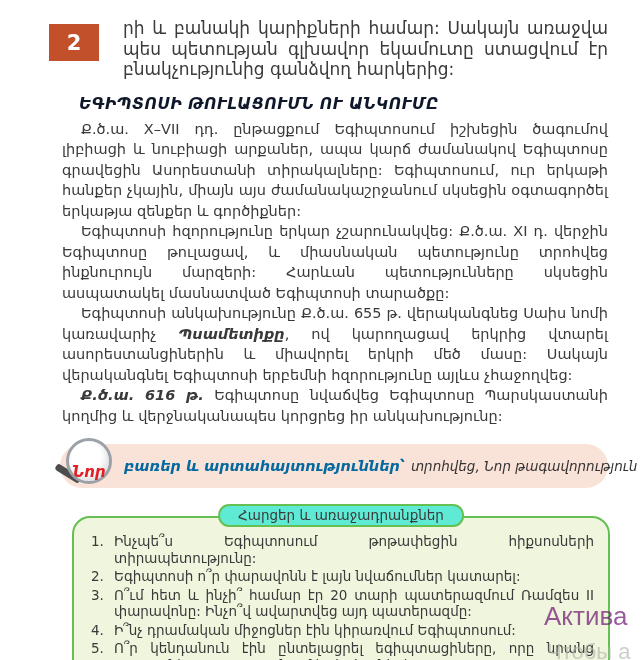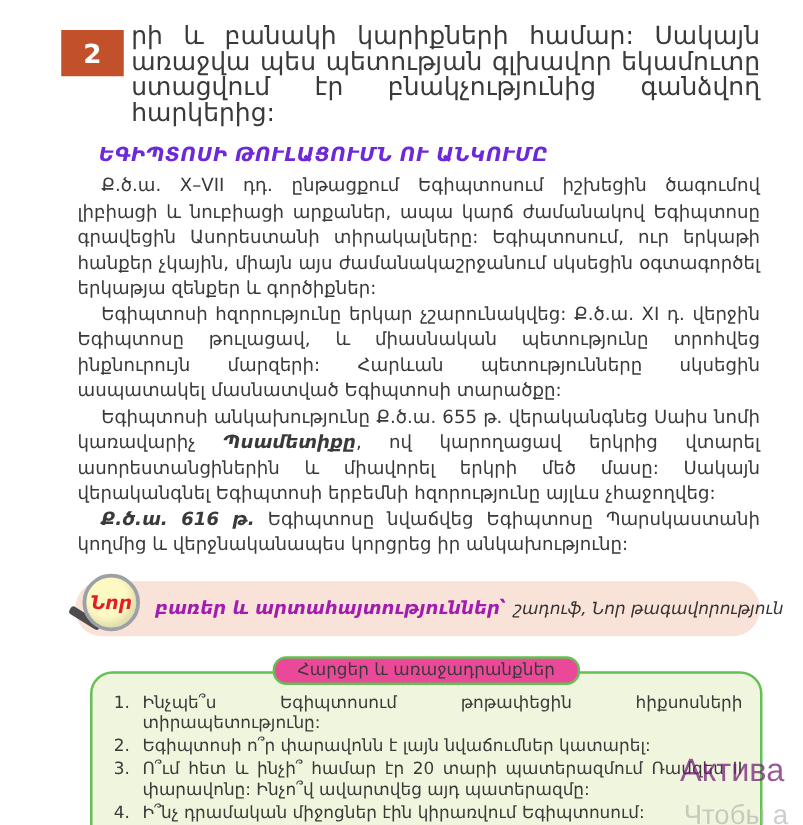--- a/index.html
+++ b/index.html
@@ -17,28 +17,28 @@
   
   .top-block { display:flex; align-items:flex-start; margin-left:-13px; }
   .chapter-badge {
     width:50px; height:37px; flex:0 0 50px;
     background:#c1502b; color:#ffffff;
     font-size:21px; font-weight:bold;
     display:flex; align-items:center; justify-content:center;
     margin-top:6px;
   }
   .top-text {
-    flex:1; margin-left:6px;
-    font-size:20px; line-height:20.5px;
+    flex:1; margin-left:24px;
+    font-size:17px; line-height:20.5px;
     text-align:justify;
   }
 
   .section-heading {
     margin:15px 0 6px 17px;
-    color:#6d28d9;
+    color:#0f172a;
     font-weight:bold; font-style:italic;
     font-size:15.5px; letter-spacing:0.4px;
   }
 
   .para {
     font-size:14.5px; line-height:20.5px;
     text-align:justify; text-indent:19px;
   }
   .bold-i { font-weight:bold; font-style:italic;margin-top:46px; }
 
@@ -54,34 +54,34 @@
   }
   .lens-handle {
     position:absolute; left:-6px; top:26px;
     width:28px; height:7px; background:#4d4d4d;
     border-radius:3px;
     transform:rotate(32deg);
   }
   .lens {
     position:absolute; left:6px; top:-6px;
     width:46px; height:46px; border-radius:50%;
-    background:#fef9c3;
+    background:#ffffff;
     border:3px solid #9ba1a6;
     box-shadow:inset -3px -4px 6px rgba(0,0,0,0.12);
-    display:flex; align-items:center; justify-content:center;
+    display:flex; align-items:flex-end; justify-content:center;
   }
   .lens-word { color:#e31e25; font-weight:bold; font-style:italic; font-size:15px; }
-  .newwords-label { color:#a21caf; font-weight:bold; font-style:italic; font-size:14.5px; white-space:nowrap; }
+  .newwords-label { color:#0369a1; font-weight:bold; font-style:italic; font-size:14.5px; white-space:nowrap; }
   .newwords-terms { color:#333333; font-style:italic; font-size:13.5px; margin-left:6px; white-space:nowrap; }
 
   
   .questions { position:relative; margin:28px 0 0 10px; width:538px; }
   .qtab {
     position:absolute; top:-12px; left:50%; transform:translateX(-50%);
-    background:#ec4899;
+    background:#5eead4;
     border:2px solid #65c053;
     border-radius:11px;
     padding:1px 18px 2px;
     font-size:13.5px; color:#3a3a3a;
     white-space:nowrap; z-index:2;
   }
   .qbox {
     border:2px solid #65c053;
     background:#f0f5dd;
     border-radius:18px;
@@ -128,21 +128,21 @@
     <p class="para">Եգիպտոսի հզորությունը երկար չշարունակվեց: Ք.ծ.ա. XI դ. վերջին Եգիպտոսը թուլացավ, և միասնական պետությունը տրոհվեց ինքնուրույն մարզերի: Հարևան պետությունները սկսեցին ասպատակել մասնատված Եգիպտոսի տարածքը:</p>
     <p class="para"><span>Եգիպտոսի անկախությունը Ք.ծ.ա. 655 թ. վերականգնեց Սաիս նոմի կառավարիչ </span><span class="bold-i">Պսամետիքը</span><span>, ով կարողացավ երկրից վտարել ասորեստանցիներին և միավորել երկրի մեծ մասը: Սակայն վերականգնել Եգիպտոսի երբեմնի հզորությունը այլևս չհաջողվեց:</span></p>
     <p class="para"><span class="bold-i">Ք.ծ.ա. 616 թ.</span><span> Եգիպտոսը նվաճվեց Եգիպտոսը Պարսկաստանի կողմից և վերջնականապես կորցրեց իր անկախությունը:</span></p>
 
     <div class="newwords">
       <div class="lens-handle"></div>
       <div class="lens">
         <span class="lens-word">Նոր</span>
       </div>
       <span class="newwords-label">բառեր և արտահայտություններ՝</span>
-      <span class="newwords-terms">շադուֆ, Նոր թագավորություն</span>
+      <span class="newwords-terms">տրոհվեց, Նոր թագավորություն</span>
     </div>
 
     <div class="questions">
       <div class="qtab">Հարցեր և առաջադրանքներ</div>
       <div class="qbox">
         <div class="qitem">
           <span class="qnum">1.</span>
           <span>Ինչպե՞ս Եգիպտոսում թոթափեցին հիքսոսների տիրապետությունը:</span>
         </div>
         <div class="qitem">

